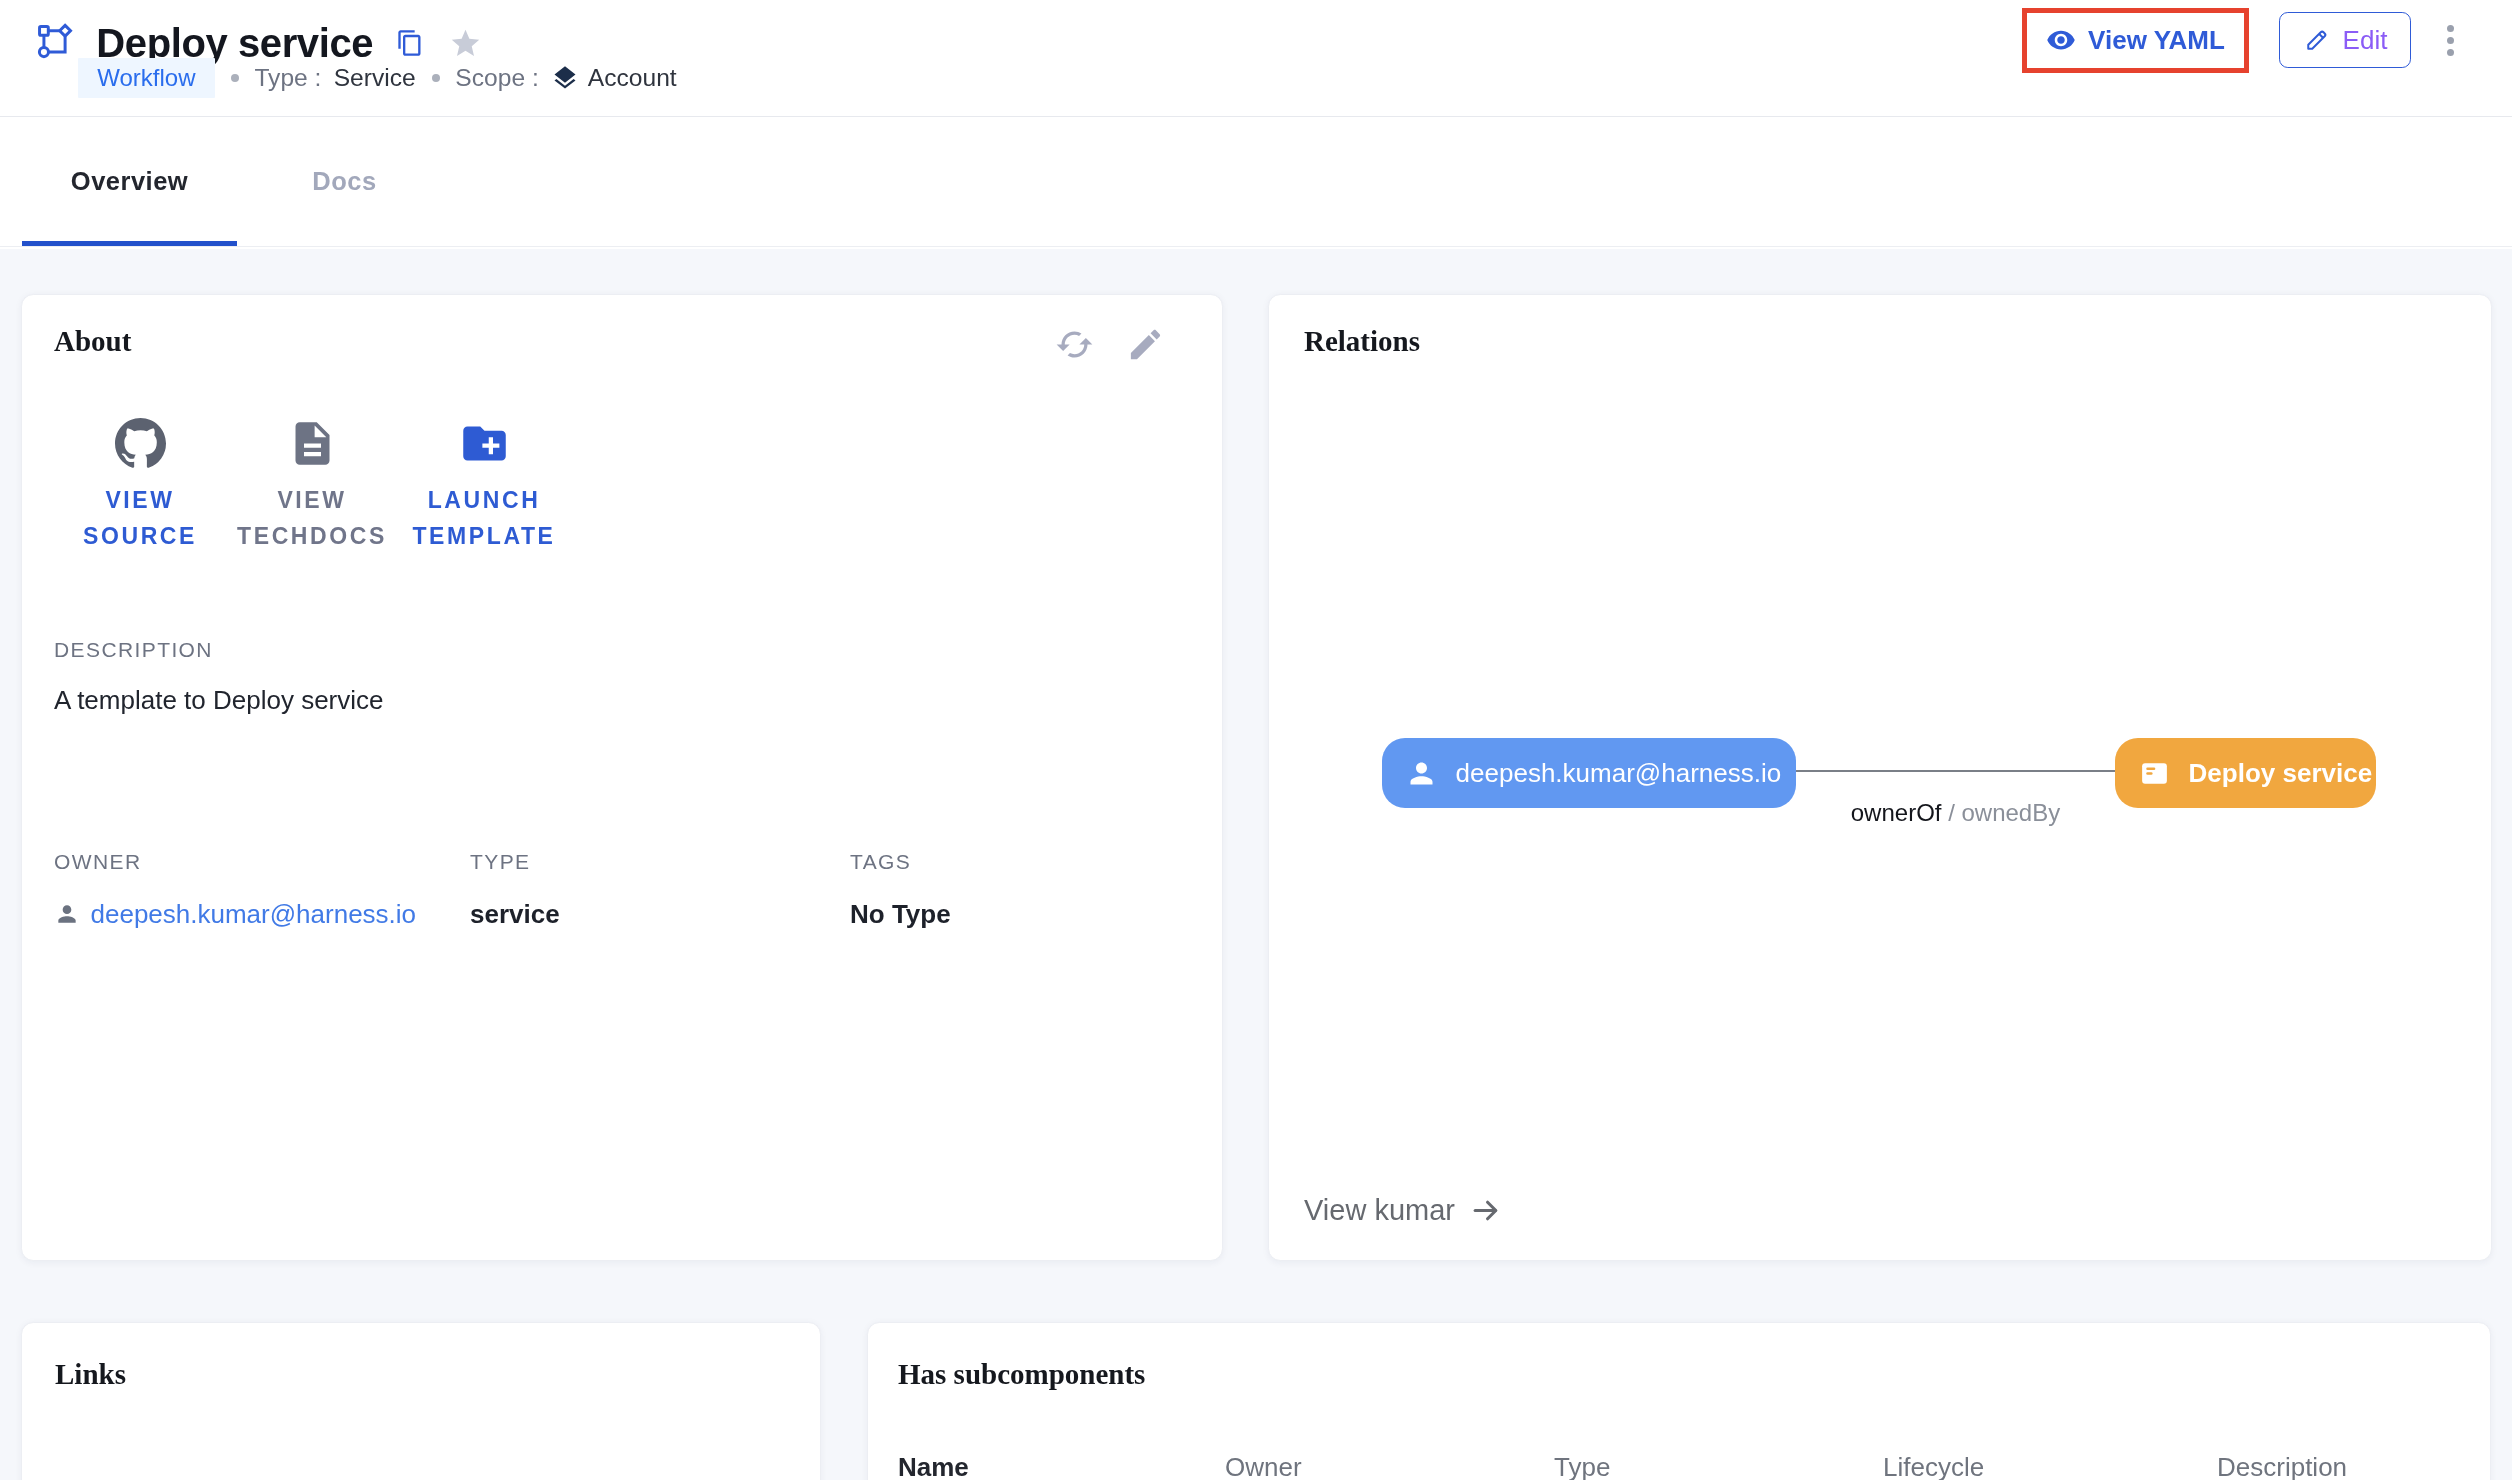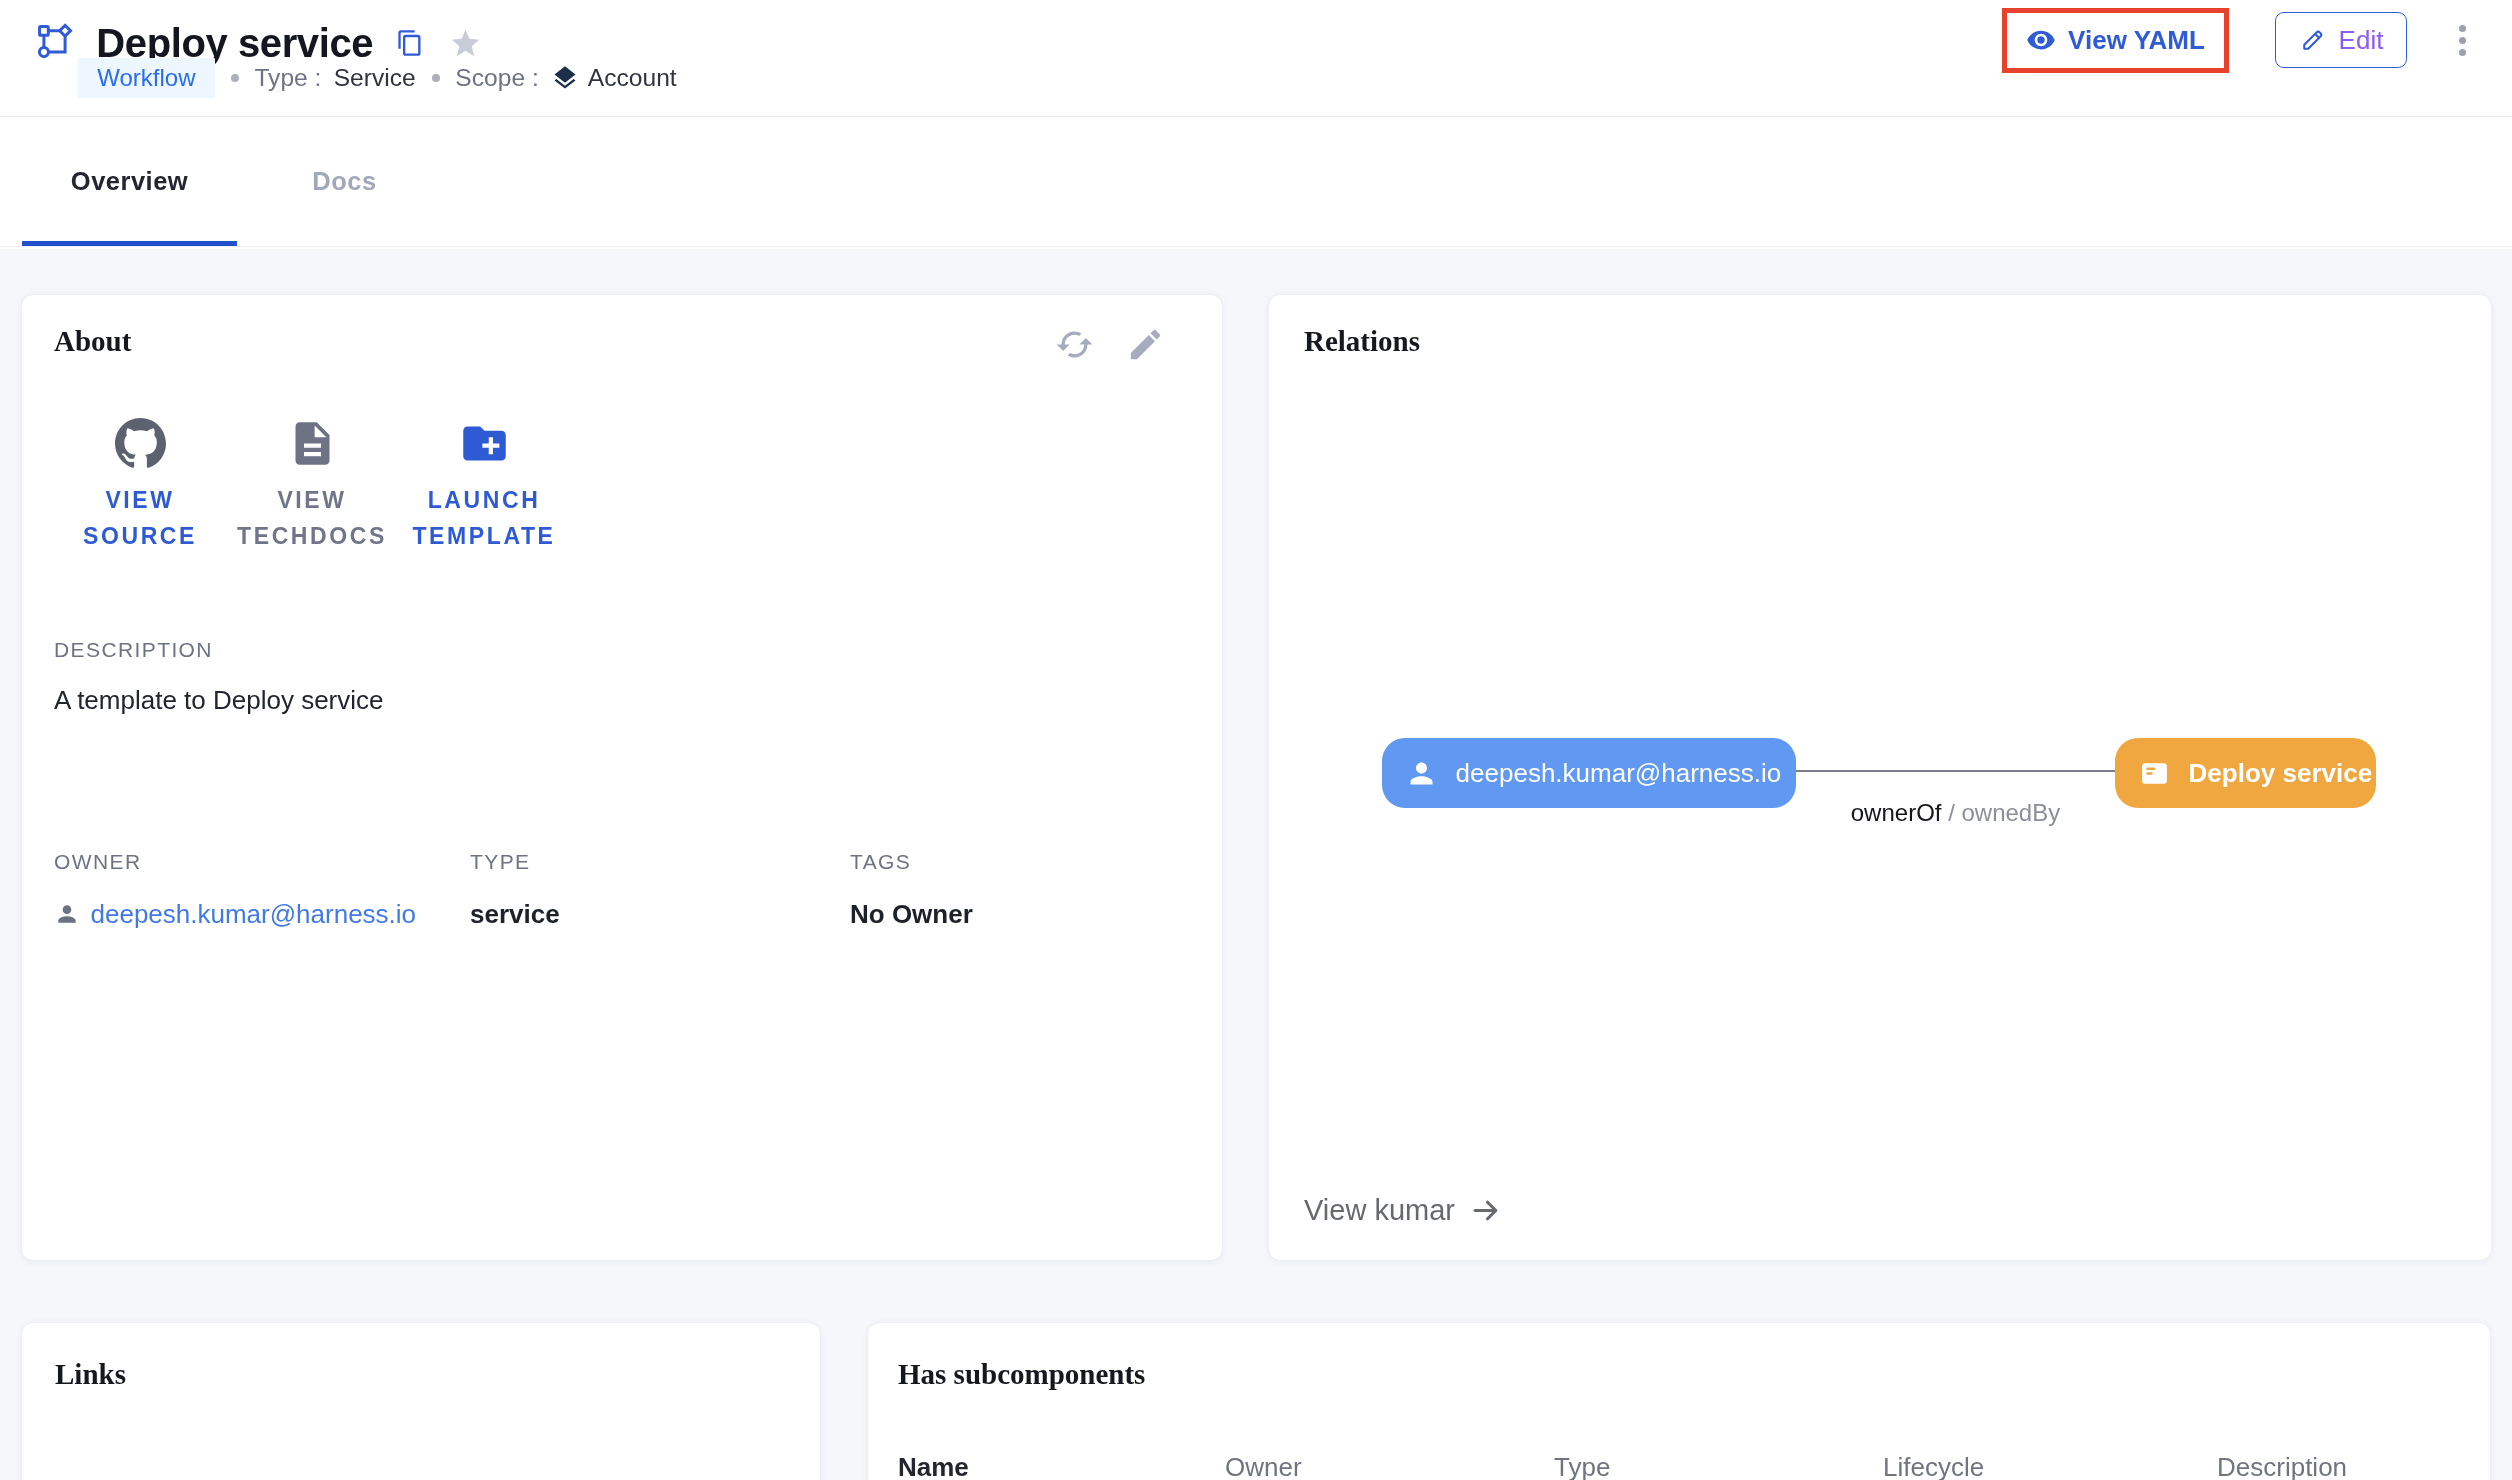--- a/index.html
+++ b/index.html
@@ -7,21 +7,21 @@
   body { font-family:"Liberation Sans", sans-serif; background:#fff; color:#1b1f27; }
   .page { position:relative; width:2512px; height:1481px; overflow:hidden; background:#fff; }
 
   
   .header { height:117px; background:#fff; border-bottom:1.8px solid #e7e9ee; padding-left:35px; position:relative; }
   .hdr-row1 { display:flex; align-items:center; padding-top:23px; height:63px; }
   .wf-icon { width:42px; height:42px; flex:0 0 auto; }
   .page-title { font-size:40px; font-weight:700; letter-spacing:-0.4px; color:#14171f; margin-left:19.3px; line-height:1; }
   .copy-btn { margin-left:23px; width:28px; height:28px; cursor:pointer; }
   .star-btn { margin-left:24.6px; width:33px; height:33px; cursor:pointer; }
-  .hdr-right { margin-left:auto; display:flex; align-items:center; padding-right:41px; gap:46px; margin-top:-5.3px;justify-content:flex-end; }
+  .hdr-right { margin-left:auto; display:flex; align-items:center; padding-right:53px; gap:30px; margin-top:-5.3px;justify-content:flex-end; }
   .yaml-annotation { border:5.3px solid #e6422e; padding:12.3px 19.3px; display:flex; align-items:center; }
   .yaml-btn { display:flex; align-items:center; gap:12.3px; cursor:pointer; background:none; border:none; }
   .yaml-btn span { font-size:26px; font-weight:700; color:#2f5bd7; }
   .edit-btn { display:flex; align-items:center; gap:11.4px; cursor:pointer; background:#fff;
               border:1.8px solid #2f5bd7; border-radius:8.8px; padding:11.4px 23px; }
   .edit-btn span { font-size:26px; font-weight:400; color:#8b5cf6; }
   .kebab { display:flex; flex-direction:column; gap:5.3px; padding:5.3px; cursor:pointer; }
   .kebab i { width:7px; height:7px; border-radius:50%; background:#9aa0ad; }
 
   .hdr-row2 { display:flex; align-items:center; gap:12.3px; padding-left:43px; margin-top:-5.3px; }
@@ -237,21 +237,21 @@
               </svg>
               <span class="owner-link">deepesh.kumar@harness.io</span>
             </div>
           </div>
           <div class="meta-cell">
             <div class="section-label">TYPE</div>
             <div class="val bold-val">service</div>
           </div>
           <div class="meta-cell">
             <div class="section-label">TAGS</div>
-            <div class="val bold-val">No Owner</div>
+            <div class="val bold-val">No Type</div>
           </div>
         </div>
       </div>
 
       <div class="card relations-card">
         <div class="card-title">Relations</div>
 
         <div class="rel-edge"></div>
         <div class="rel-edge-label">
           <span class="e-from">ownerOf</span>

